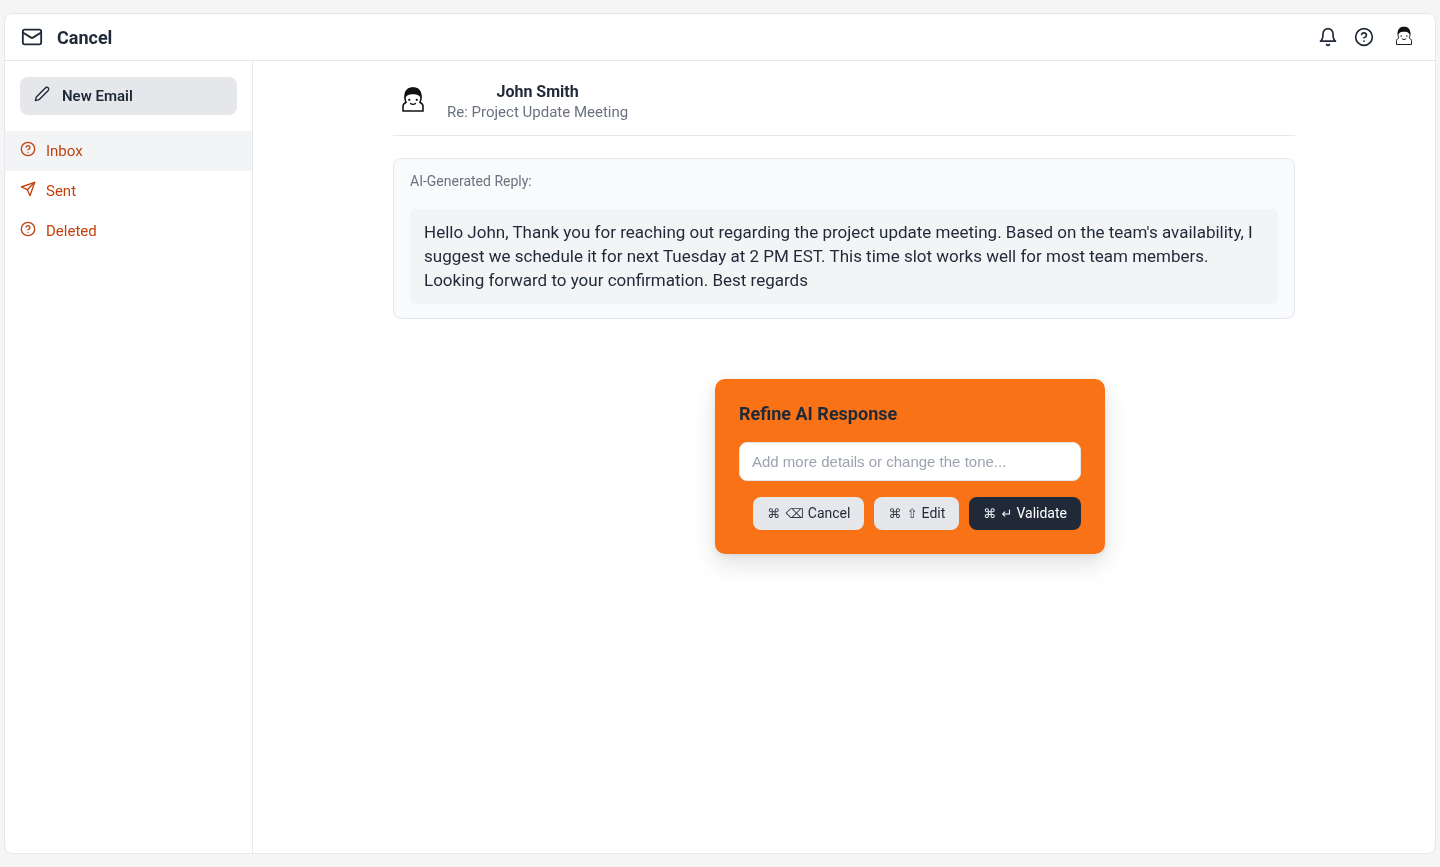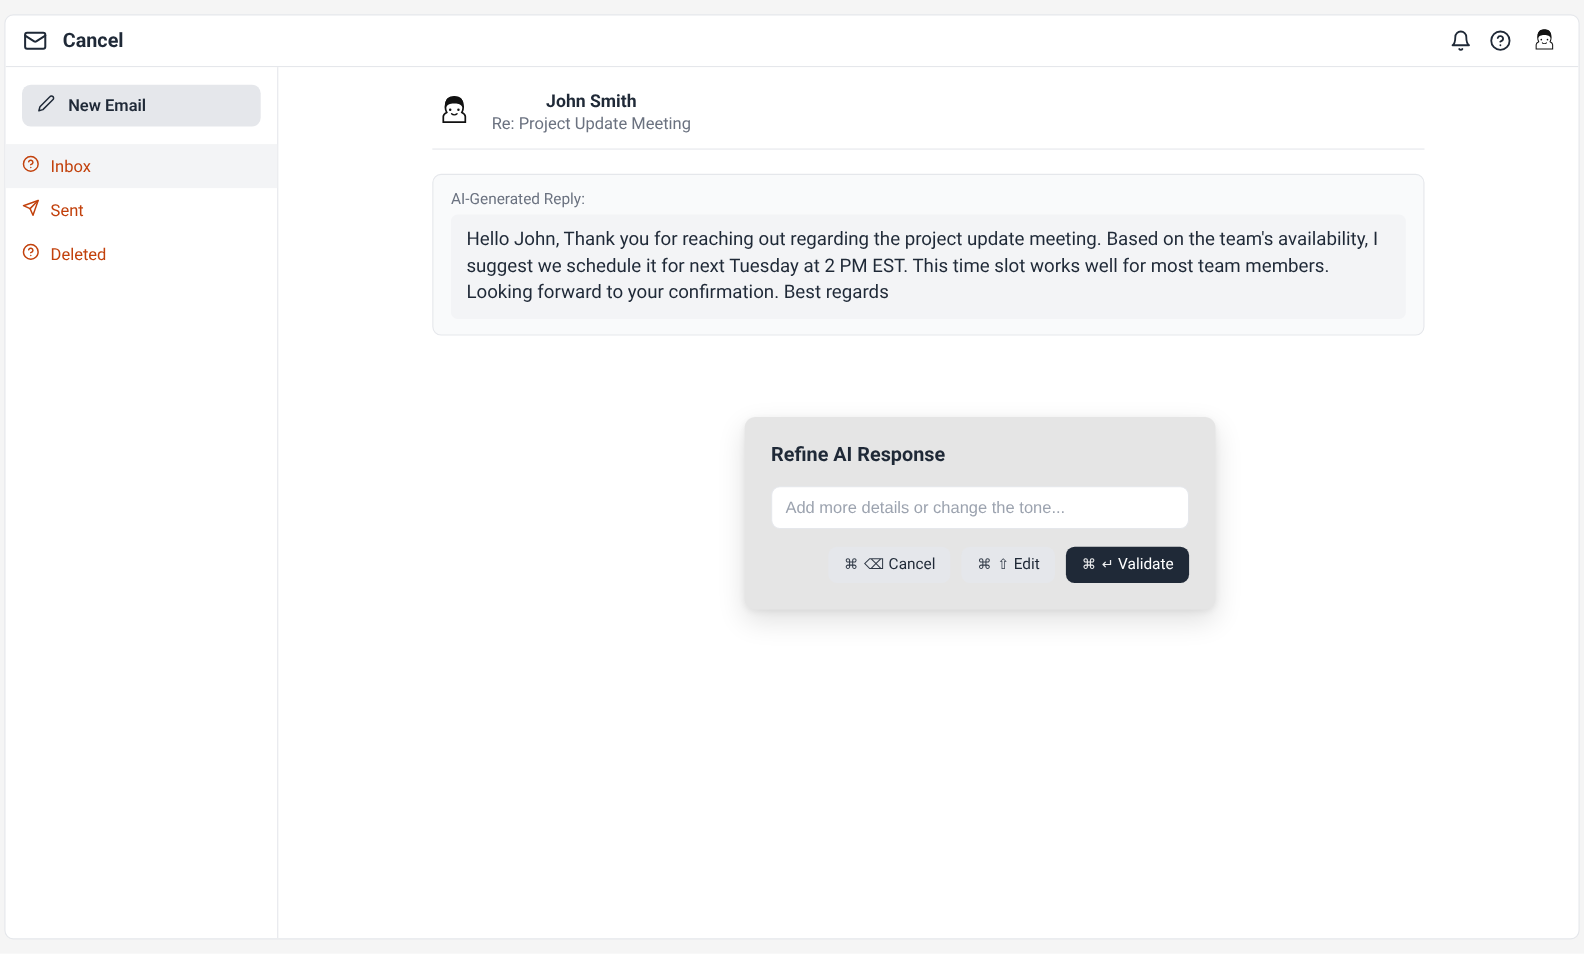--- a/index.html
+++ b/index.html
@@ -130,37 +130,37 @@
   .email-subject { font-size: 15px; color:#6b7280; margin-top:2px; }
   .email-body { font-size: 17px; color:#1f2937; line-height:1.5; margin-bottom: 18px; }
   .divider { border: none; border-top: 1px solid #e5e7eb; margin-bottom: 22px; }
 
   .ai-panel {
     border: 1px solid #e5e7eb;
     background: #f9fafb;
     border-radius: 8px;
     padding: 14px 16px;
   }
-  .ai-label { font-size: 14px; color: #6b7280; margin-bottom: 6px; }
+  .ai-label { font-size: 14px; color: #6b7280; margin-bottom: 20px; }
   .ai-reply-box {
     background: #f3f4f6;
     border-radius: 6px;
     padding: 12px 14px;
     font-size: 17px;
     color:#1f2937;
     line-height: 1.4;
   }
 
   
   .refine-card {
     position: absolute;
     top: 318px;
     right: 330px;
-    width: 428px;
-    background: #e5e5e5;
+    width: 390px;
+    background: #f97316;
     border-radius: 10px;
     padding: 24px;
     box-shadow: 0 10px 25px rgba(0,0,0,0.12), 0 2px 6px rgba(0,0,0,0.06);
   }
   .refine-title { font-size: 18px; font-weight: 700; color:#1f2937; margin-bottom: 18px; }
   .refine-input {
     width: 100%;
     border: 1px solid #e5e7eb;
     border-radius: 8px;
     padding: 10px 12px;

